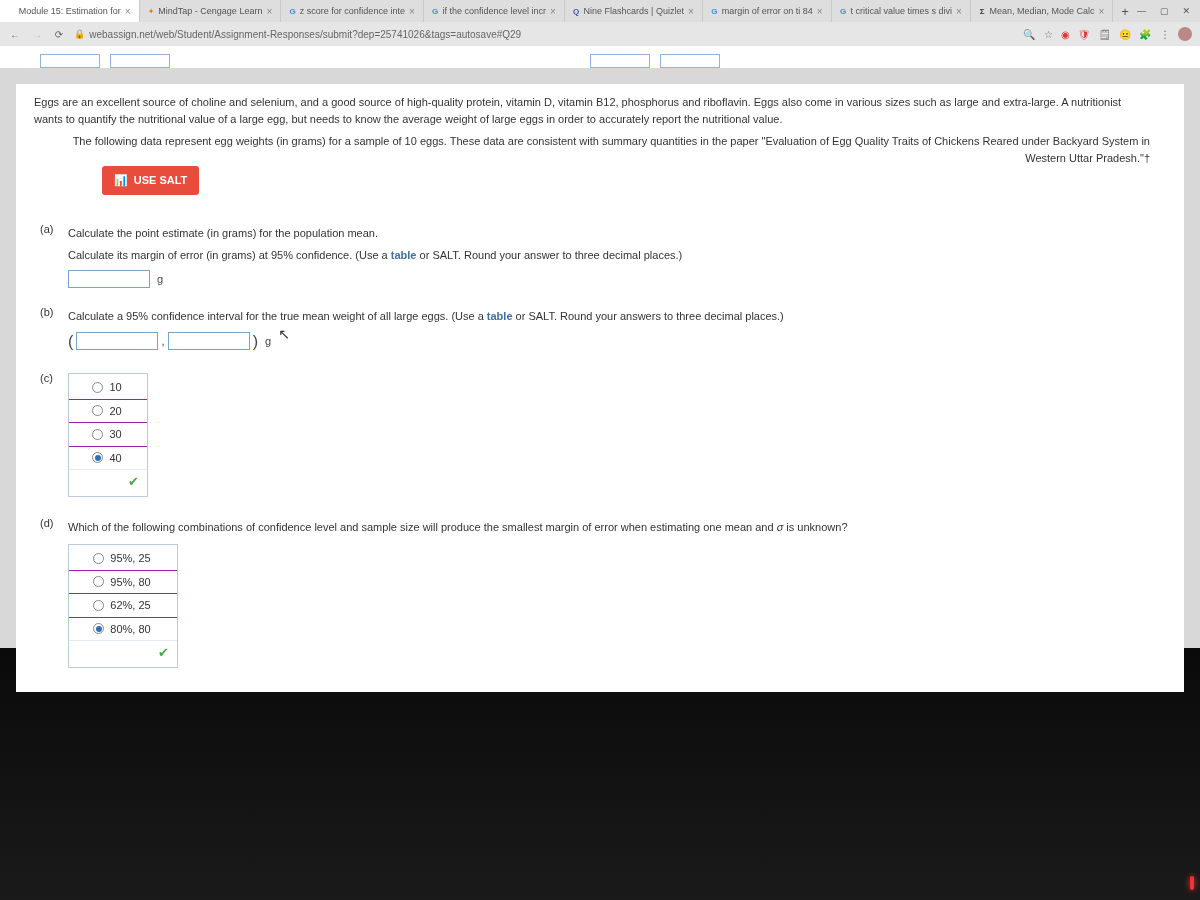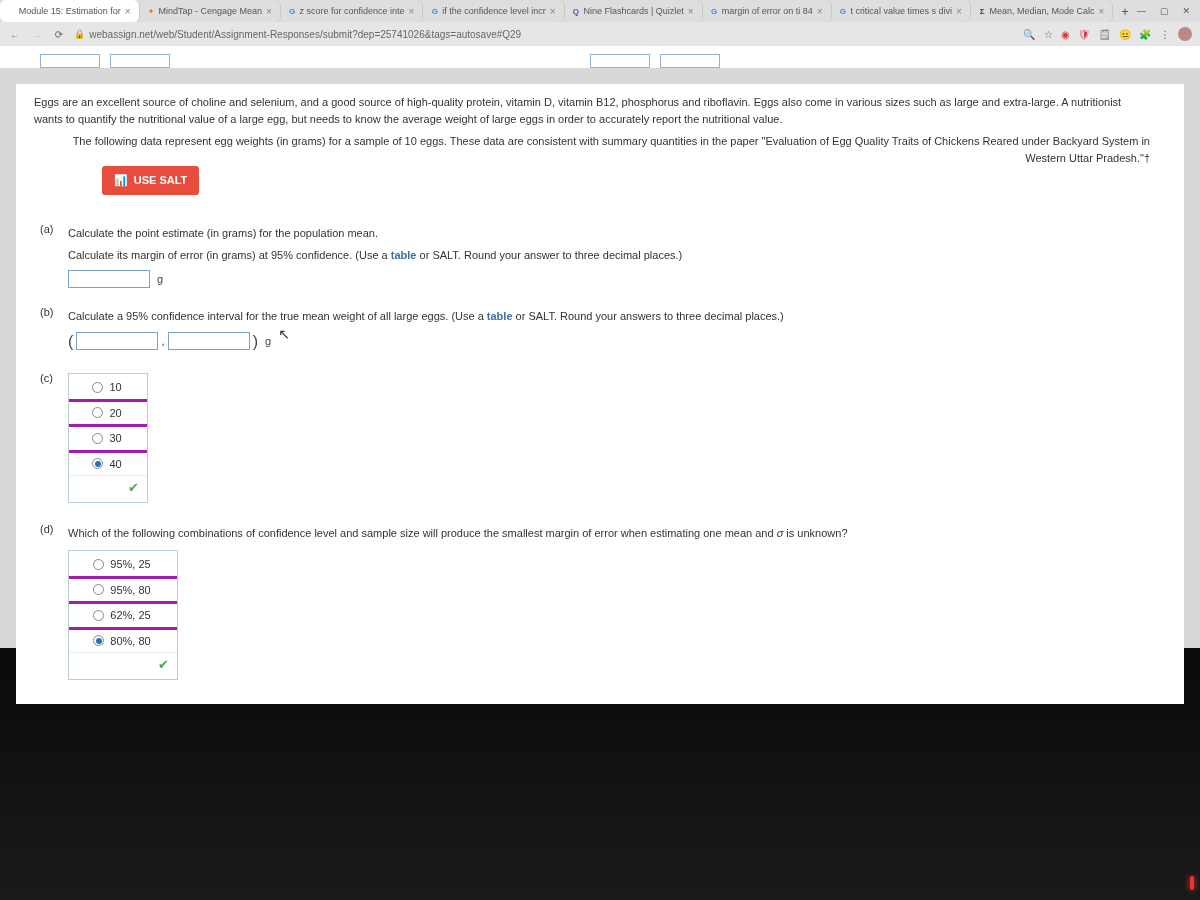--- a/index.html
+++ b/index.html
@@ -15,21 +15,20 @@
     display: flex; align-items: center;
     height: 22px; background: #dedede;
     font-size: 9px; color: #555;
   }
   .tab {
     display: flex; align-items: center; gap: 4px;
     padding: 0 8px; height: 100%;
     border-right: 1px solid #c9c9c9;
     max-width: 150px; overflow: hidden; white-space: nowrap;
     cursor: pointer;
-    border-radius: 6px;
   }
   .tab.active { background: #fff; }
   .tab .favicon { width: 10px; height: 10px; display:inline-flex; align-items:center; justify-content:center; font-size:8px;}
   .tab .favicon.g { color:#4285f4; font-weight:bold; }
   .tab .favicon.q { color:#4257b2; font-weight:bold; }
   .tab .favicon.s { color:#333; font-weight:bold; }
   .tab .favicon.m { color:#e67817; }
   .tab-close { color:#888; font-size:10px; margin-left:auto; }
   .newtab { padding: 0 8px; font-size: 13px; color:#555; cursor:pointer;}
   .winctrl { margin-left:auto; display:flex; gap:14px; padding-right:10px; color:#555;}
@@ -82,21 +81,21 @@
     border:1px solid #bcd; display:inline-block;
     padding: 2px 0; margin-top:3px;
     min-width: 80px;
   }
   .radio-row {
     display:flex; align-items:center; gap:6px;
     padding: 3px 10px 3px 8px;
     cursor:pointer;
     justify-content:center;
   }
-  .radio-row + .radio-row { border-top:3px solid #a21caf; }
+  .radio-row + .radio-row { border-top:1px solid #a21caf; }
   .radio-dot {
     width:11px; height:11px; border:1px solid #888; border-radius:50%;
     display:inline-flex; align-items:center; justify-content:center;
   }
   .radio-dot.sel::after {
     content:""; width:6px; height:6px; background:#2c6fbb; border-radius:50%;
   }
   .radio-check-row { padding: 2px 8px; text-align:right; border-top:1px solid #e2ecf5;}
   a.link { color:#3b6fa6; text-decoration:none;font-weight:bold; }
   .italic { font-style: italic; }
@@ -115,21 +114,21 @@
 <body>
 
 <div class="tabbar">
   <div class="tab active">
     <span class="favicon"></span>
     <span>Module 15: Estimation for</span>
     <span class="tab-close">×</span>
   </div>
   <div class="tab">
     <span class="favicon m">✦</span>
-    <span>MindTap - Cengage Mean</span>
+    <span>MindTap - Cengage Learn</span>
     <span class="tab-close">×</span>
   </div>
   <div class="tab">
     <span class="favicon g">G</span>
     <span>z score for confidence inte</span>
     <span class="tab-close">×</span>
   </div>
   <div class="tab">
     <span class="favicon g">G</span>
     <span>if the confidence level incr</span>

